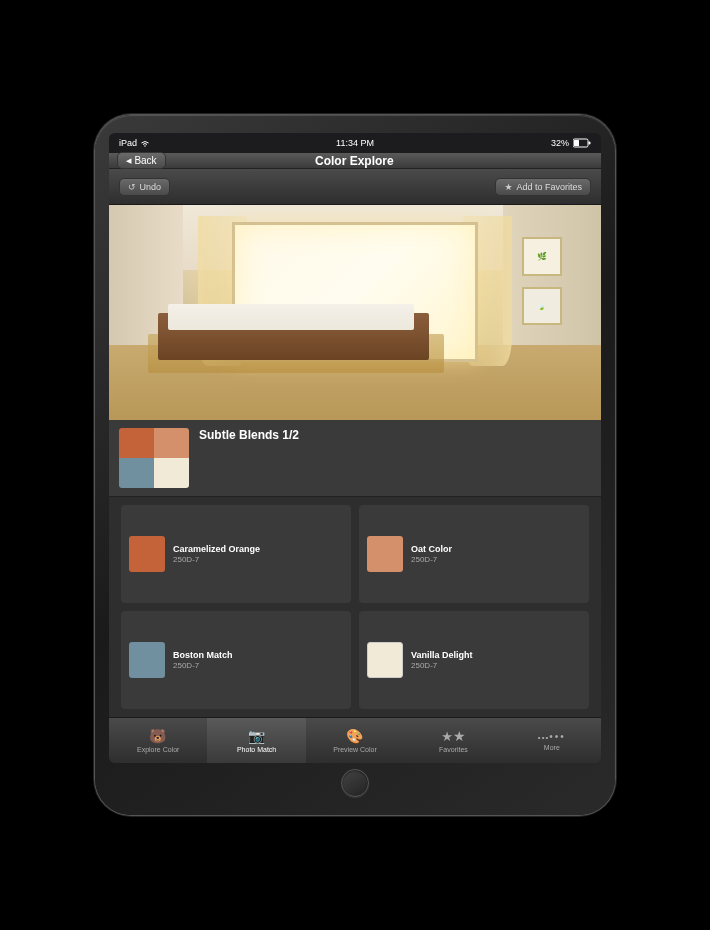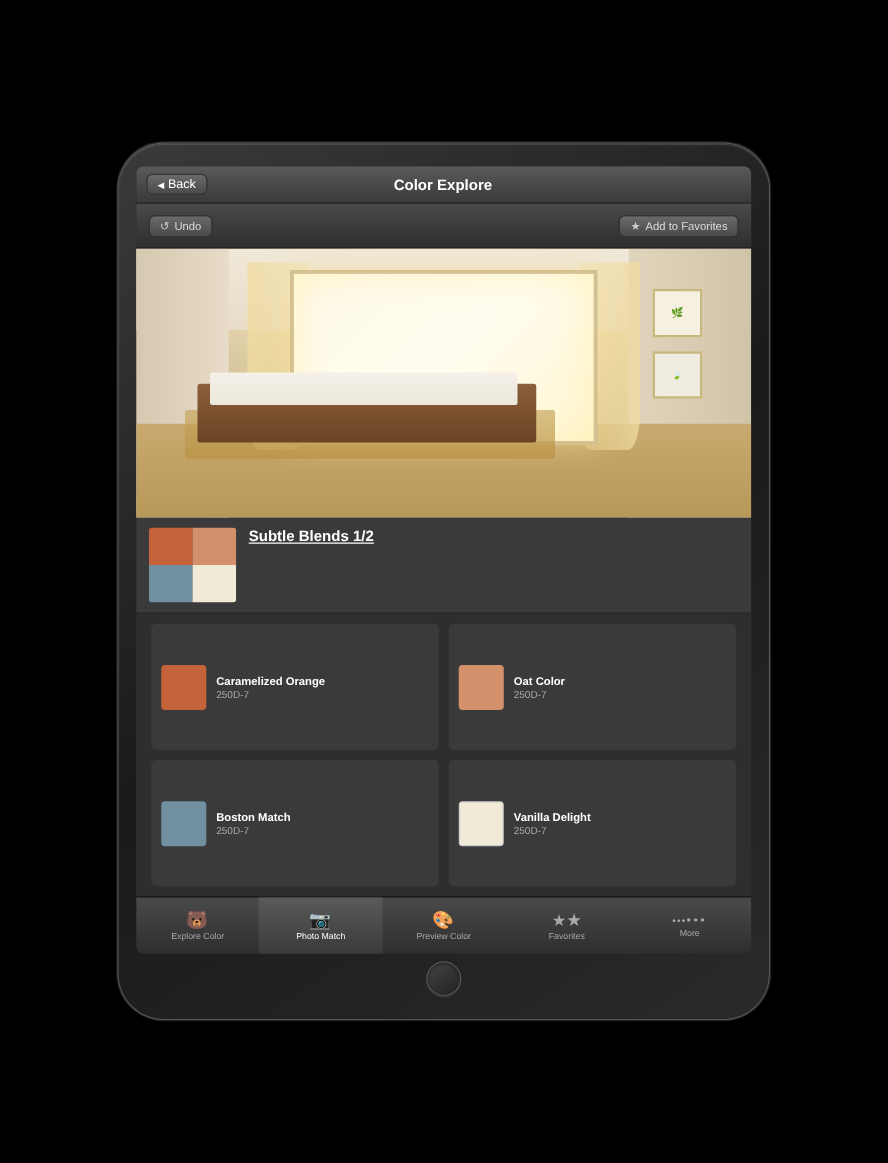--- a/index.html
+++ b/index.html
@@ -56,21 +56,21 @@
       color: #fff;
     }
     .status-center { justify-content: center; }
     .status-right { justify-content: flex-end; gap: 4px; }
 
     
     .nav-bar {
       background: linear-gradient(to bottom, #5a5a5a, #3a3a3a);
       display: flex;
       align-items: center;
-      height: 30px;
+      height: 16px;
       padding: 0 8px;
       border-bottom: 1px solid #222;
     }
     .nav-back-btn {
       background: linear-gradient(to bottom, #6a6a6a, #4a4a4a);
       border: 1px solid #333;
       border-radius: 5px;
       color: #fff;
       font-size: 10px;
       padding: 2px 8px;
@@ -257,21 +257,20 @@
       flex: 1;
       display: flex;
       flex-direction: column;
       gap: 4px;
     }
 
     .palette-name {
       color: #fff;
       font-size: 12px;
       font-weight: bold;
-      text-decoration: underline;
     }
 
     .palette-actions {
       display: flex;
       gap: 6px;
     }
 
     .palette-btn {
       background: linear-gradient(to bottom, #6a6a6a, #4a4a4a);
       border: 1px solid #333;
@@ -431,20 +430,42 @@
       margin-top: 6px;
       box-shadow: inset 0 1px 2px rgba(0,0,0,0.5), 0 1px 1px rgba(255,255,255,0.1);
     }
   </style>
 </head>
 <body>
 
 <div class="ipad-outer">
   <div class="ipad-screen">
 
+    <div class="status-bar">
+      <div class="status-left">
+        <span>iPad</span>
+        &nbsp;
+        <svg width="10" height="8" viewBox="0 0 10 8">
+          <path d="M5,7 L5,7" stroke="#fff" stroke-width="1.5" stroke-linecap="round"></path>
+          <path d="M3,5.5 Q5,3.5 7,5.5" stroke="#fff" stroke-width="1" fill="none"></path>
+          <path d="M1.5,4 Q5,1 8.5,4" stroke="#fff" stroke-width="1" fill="none"></path>
+        </svg>
+      </div>
+      <div class="status-center">
+        <span>11:34 PM</span>
+      </div>
+      <div class="status-right">
+        <span>32%</span>
+        <svg width="18" height="10" viewBox="0 0 18 10">
+          <rect x="0" y="1" width="15" height="8" rx="1.5" stroke="#fff" stroke-width="1" fill="none"></rect>
+          <rect x="1" y="2" width="5" height="6" rx="0.5" fill="#fff"></rect>
+          <rect x="15.5" y="3.5" width="2" height="3" rx="1" fill="#fff"></rect>
+        </svg>
+      </div>
+    </div>
 
     <div class="nav-bar">
       <button class="nav-back-btn">
         <span>Back</span>
       </button>
       <span class="nav-title">Color Explore</span>
       <div style="width:50px"></div>
     </div>
 
     <div class="toolbar">

